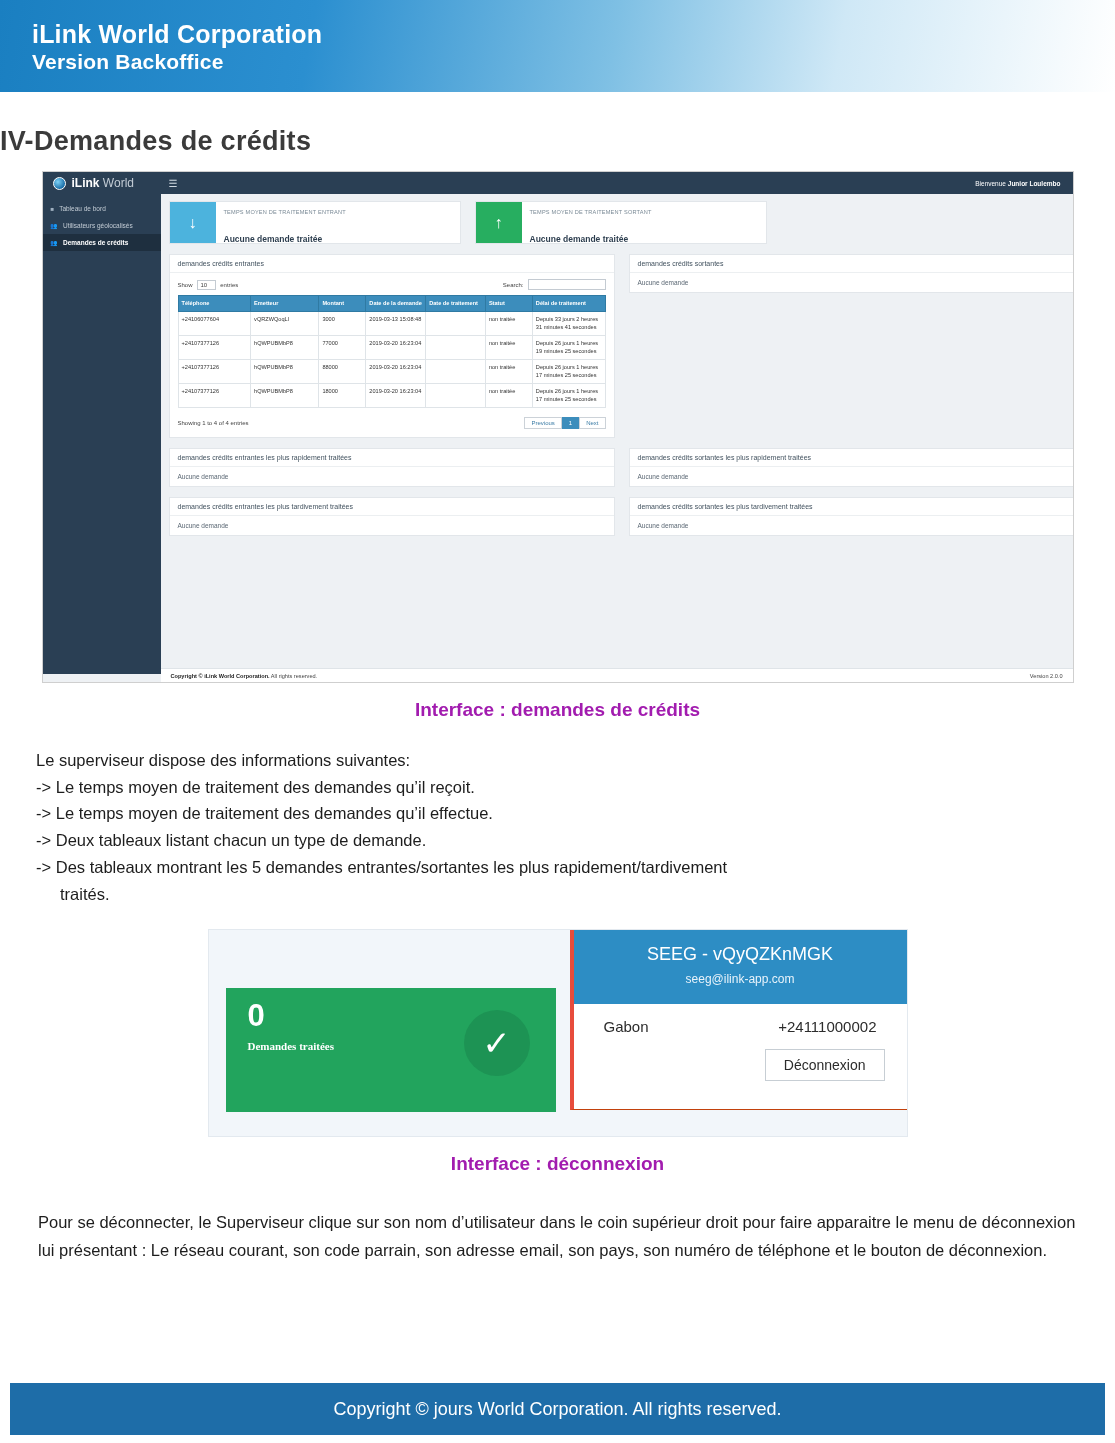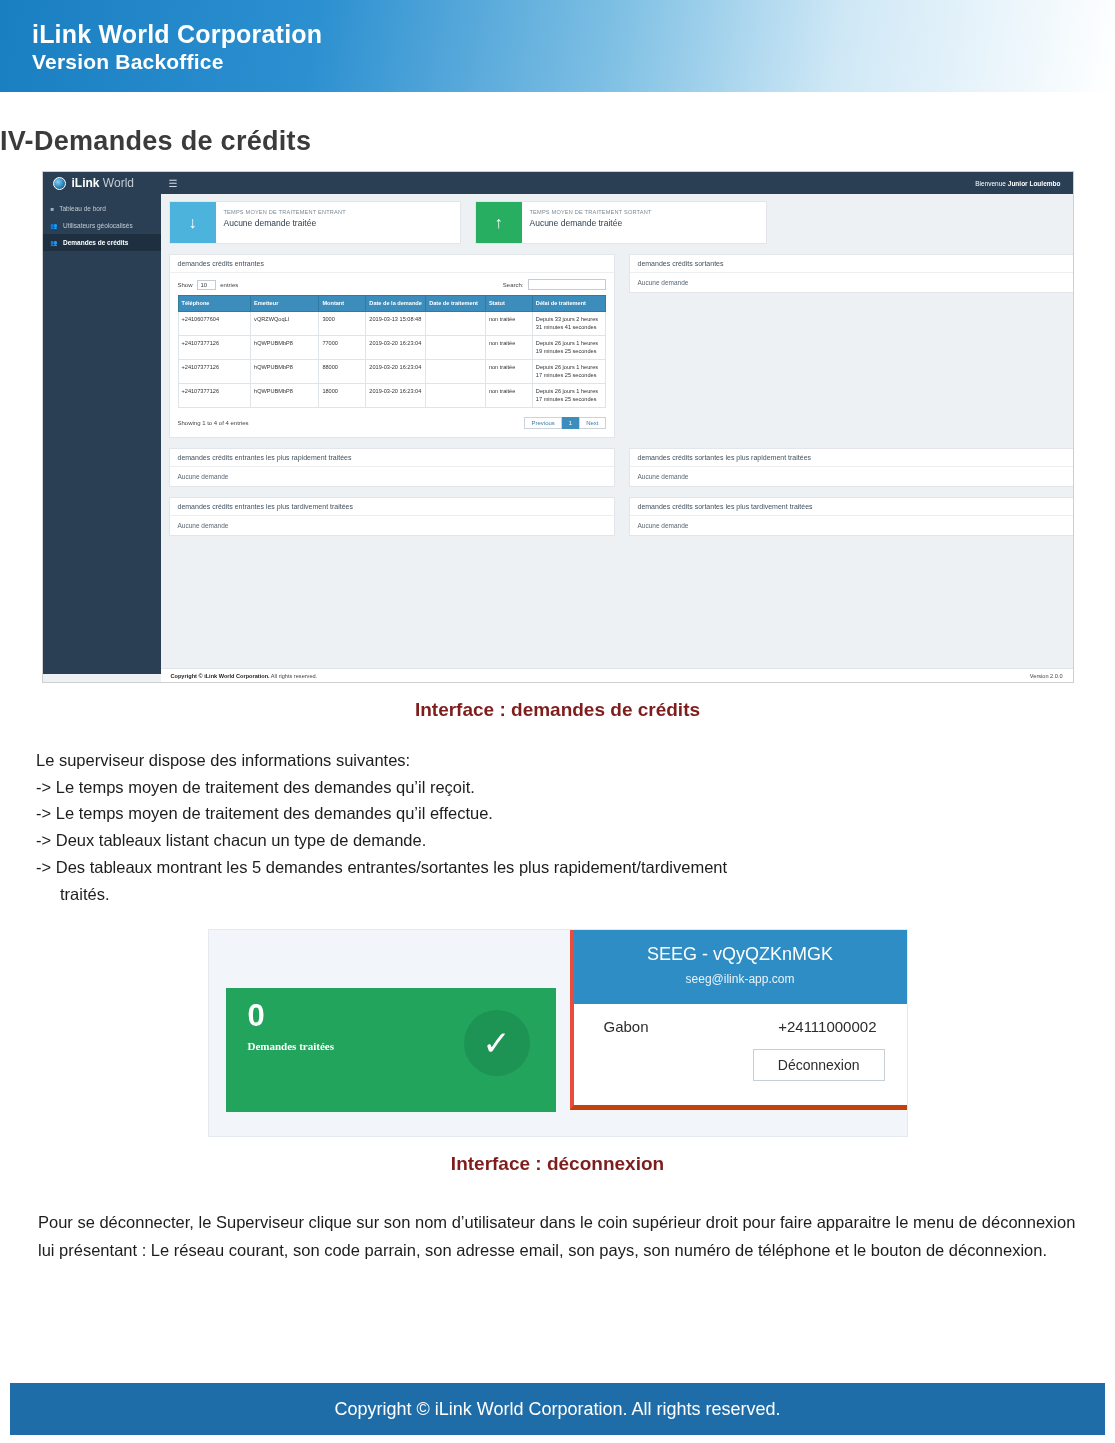--- a/index.html
+++ b/index.html
@@ -82,21 +82,21 @@
   .kpi-row { display: flex; gap: 14px; }
   .kpi {
     background: #fff; display: flex; align-items: stretch;
     width: 292px; height: 43px; border: 1px solid #e2e6ea;
   }
   .kpi-ico { width: 46px; display:flex; align-items:center; justify-content:center; color:#fff; font-size: 16px; }
   .kpi-ico.blue { background:#4cb3dd; }
   .kpi-ico.green { background:#27ae60; }
   .kpi-txt { padding: 7px 8px; }
   .kpi-label { font-size: 5.6px; color:#7a8a96; letter-spacing:.2px; }
-  .kpi-value { font-size: 8.5px; font-weight: normal; color:#2d3e4f; margin-top:3px; }
+  .kpi-value { font-size: 8.5px; font-weight: bold; color:#2d3e4f; margin-top:19px; }
 
   .panels { display:flex; gap: 14px; margin-top: 10px; align-items: flex-start; }
   .panel { background:#fff; border:1px solid #e2e6ea; }
   .panel-head {
     padding: 5px 8px; font-size: 7px; color:#42525f; border-bottom:1px solid #eceff1;
   }
   .panel-body { padding: 6px 8px 8px 8px; }
   .panel-empty { font-size: 6.5px; color:#5a6773; padding: 6px 8px; }
 
   .left-panel { width: 446px; }
@@ -131,21 +131,21 @@
   .app-footer {
     position:absolute; left:118px; right:0; bottom:0; height:14px;
     background:#fff; border-top:1px solid #dfe4e8;
     display:flex; align-items:center; justify-content:space-between;
     padding: 0 10px; font-size:5.6px; color:#444;
   }
   .app-footer b { color:#222; }
 
   
   .caption {
-    text-align:center; font-size:19px; font-weight:bold; color:#7f1d1d;
+    text-align:center; font-size:19px; font-weight:bold; color:#a21caf;
     margin: 16px 0 0 0;
   }
 
   
   .para {
     margin: 26px 0 0 36px;
     font-size: 16.5px;
     line-height: 1.62;
     color:#1d1d1d;
   }
@@ -169,32 +169,32 @@
     display:flex; align-items:center; justify-content:center; gap:5px;
     font-size:14px; font-weight:bold;
   }
   .check-circle {
     position:absolute; right:26px; top:22px; width:66px; height:66px; border-radius:50%;
     background:#1d9354; display:flex; align-items:center; justify-content:center;
     color:#fff; font-size:34px;
   }
   .logout-card {
     position:absolute; right:0; top:0; width:337px; height:180px; background:#fff;
-    border-left: 4px solid #e74c3c; border-bottom: 5px solid #c2410c;
+    border-left: 4px solid #e74c3c; border-bottom: 1px solid #c2410c;
   }
   .logout-head {
     background:#2d8dc4; color:#fff; height:74px; text-align:center; padding-top:14px;
   }
   .logout-net { font-size:18px; }
   .logout-mail { font-size:12px; margin-top:7px; color:#e8f3fb; }
   .logout-row { display:flex; justify-content:space-between; padding: 14px 30px 0 30px; font-size:15px; color:#2c2c2c; }
   .logout-btn-wrap { text-align:right; padding: 14px 22px 0 0; }
   .logout-btn {
     display:inline-block; border:1px solid #c7ced4; background:#fff;
-    padding: 7px 24px; font-size:14px; color:#2c2c2c;
+    padding: 7px 18px; font-size:14px; color:#2c2c2c;
   }
 
   .para2 {
     margin: 34px 38px 0 38px;
     font-size: 16.5px;
     line-height: 1.65;
     color:#1d1d1d;
   }
 
   
@@ -416,13 +416,13 @@
     <div class="logout-btn-wrap">
       <span class="logout-btn">Déconnexion</span>
     </div>
   </div>
 </div>
 
 <div class="caption">Interface : déconnexion</div>
 
 <div class="para2">Pour se déconnecter, le Superviseur clique sur son nom d’utilisateur dans le coin supérieur droit pour faire apparaitre le menu de déconnexion lui présentant : Le réseau courant, son code parrain, son adresse email, son pays, son numéro de téléphone et le bouton de déconnexion.</div>
 
-<div class="bottom-banner">Copyright © iLink World Corporation. All rights reserved.</div>
+<div class="bottom-banner">Copyright © jours World Corporation. All rights reserved.</div>
 
 </body></html>

